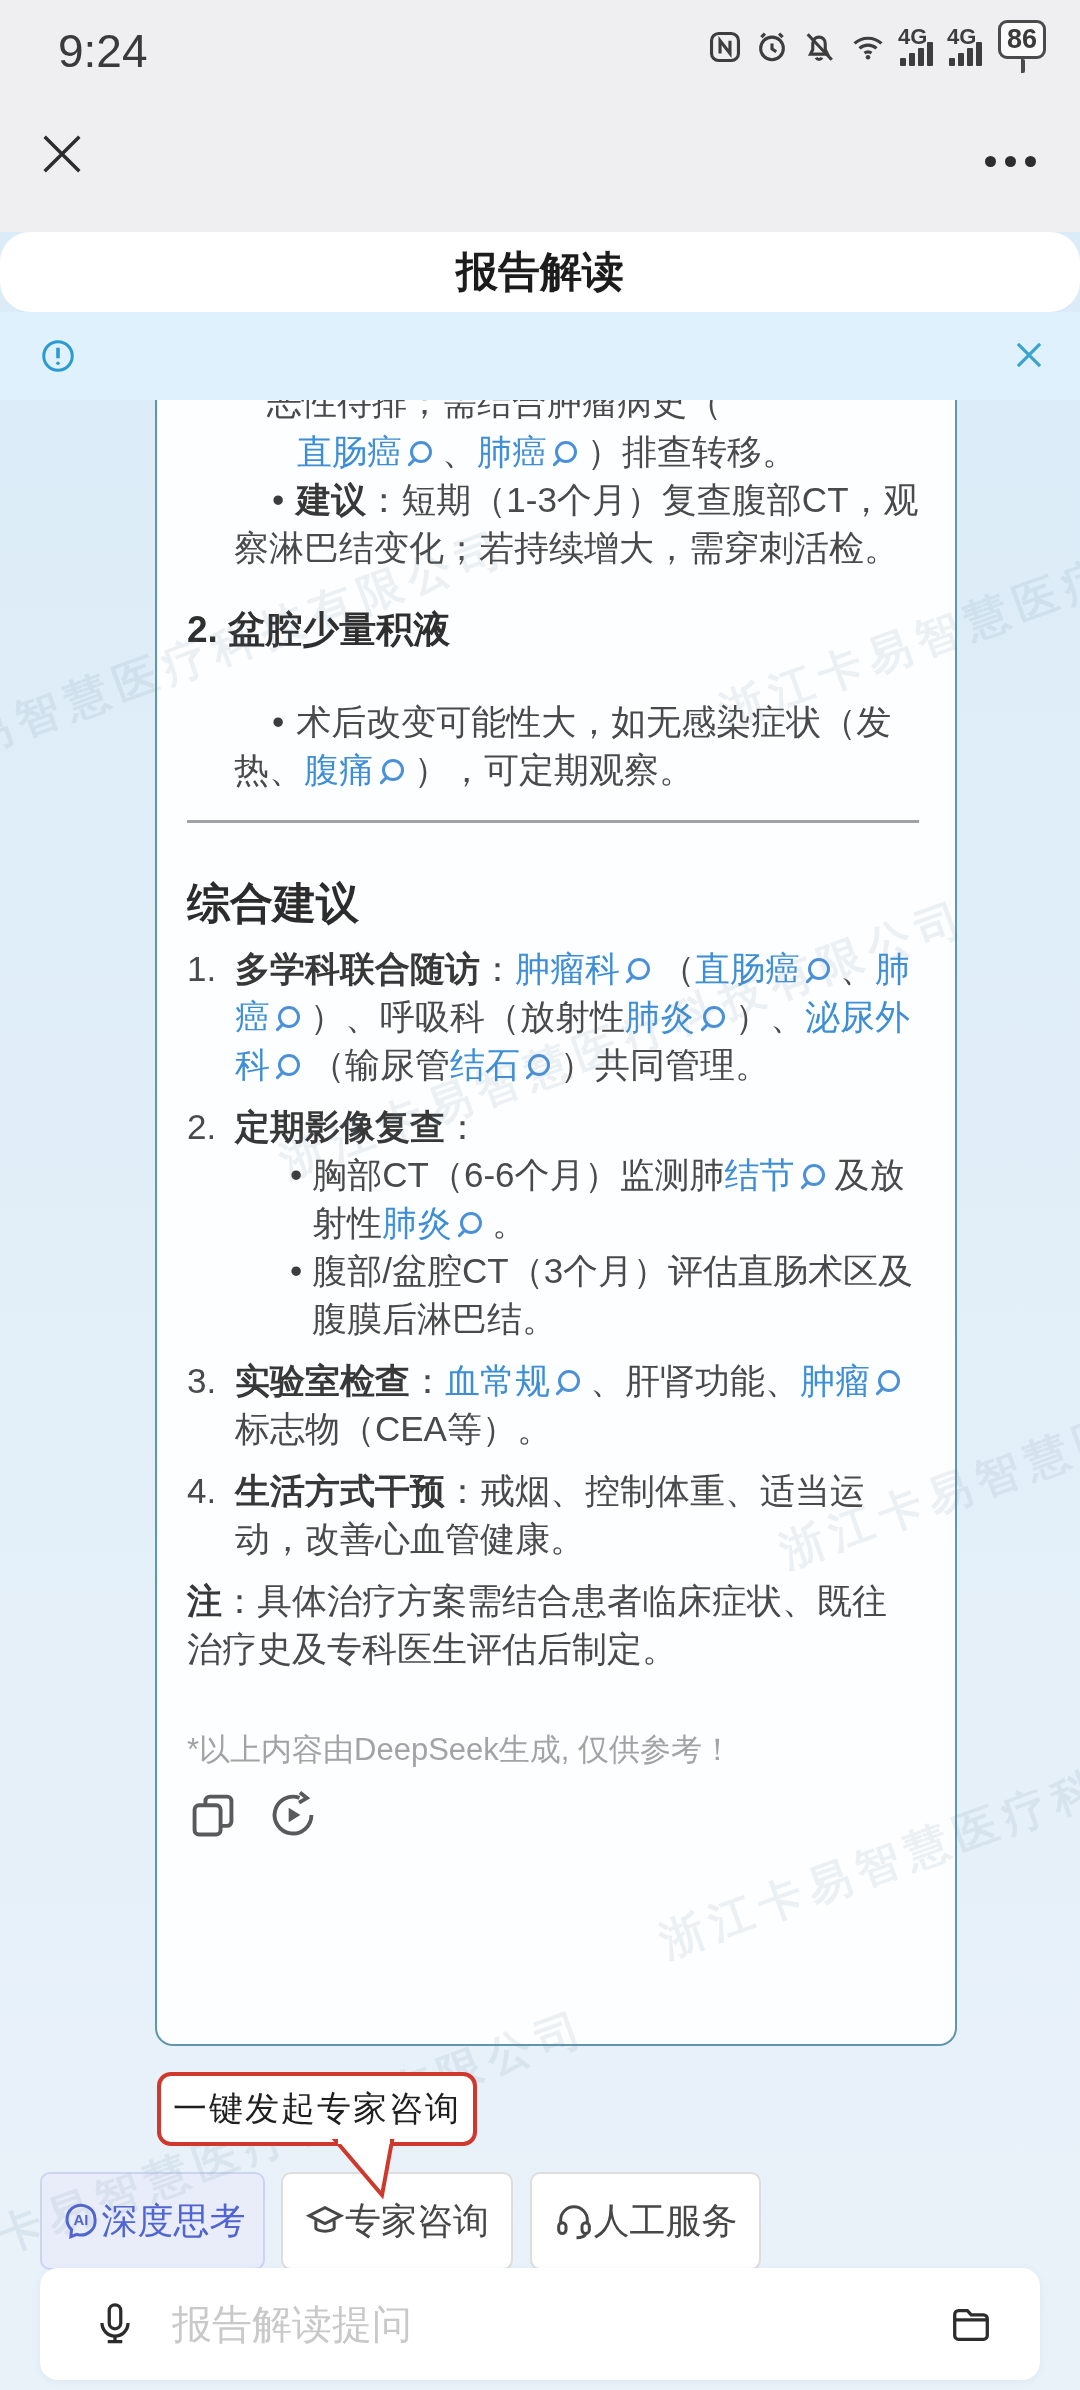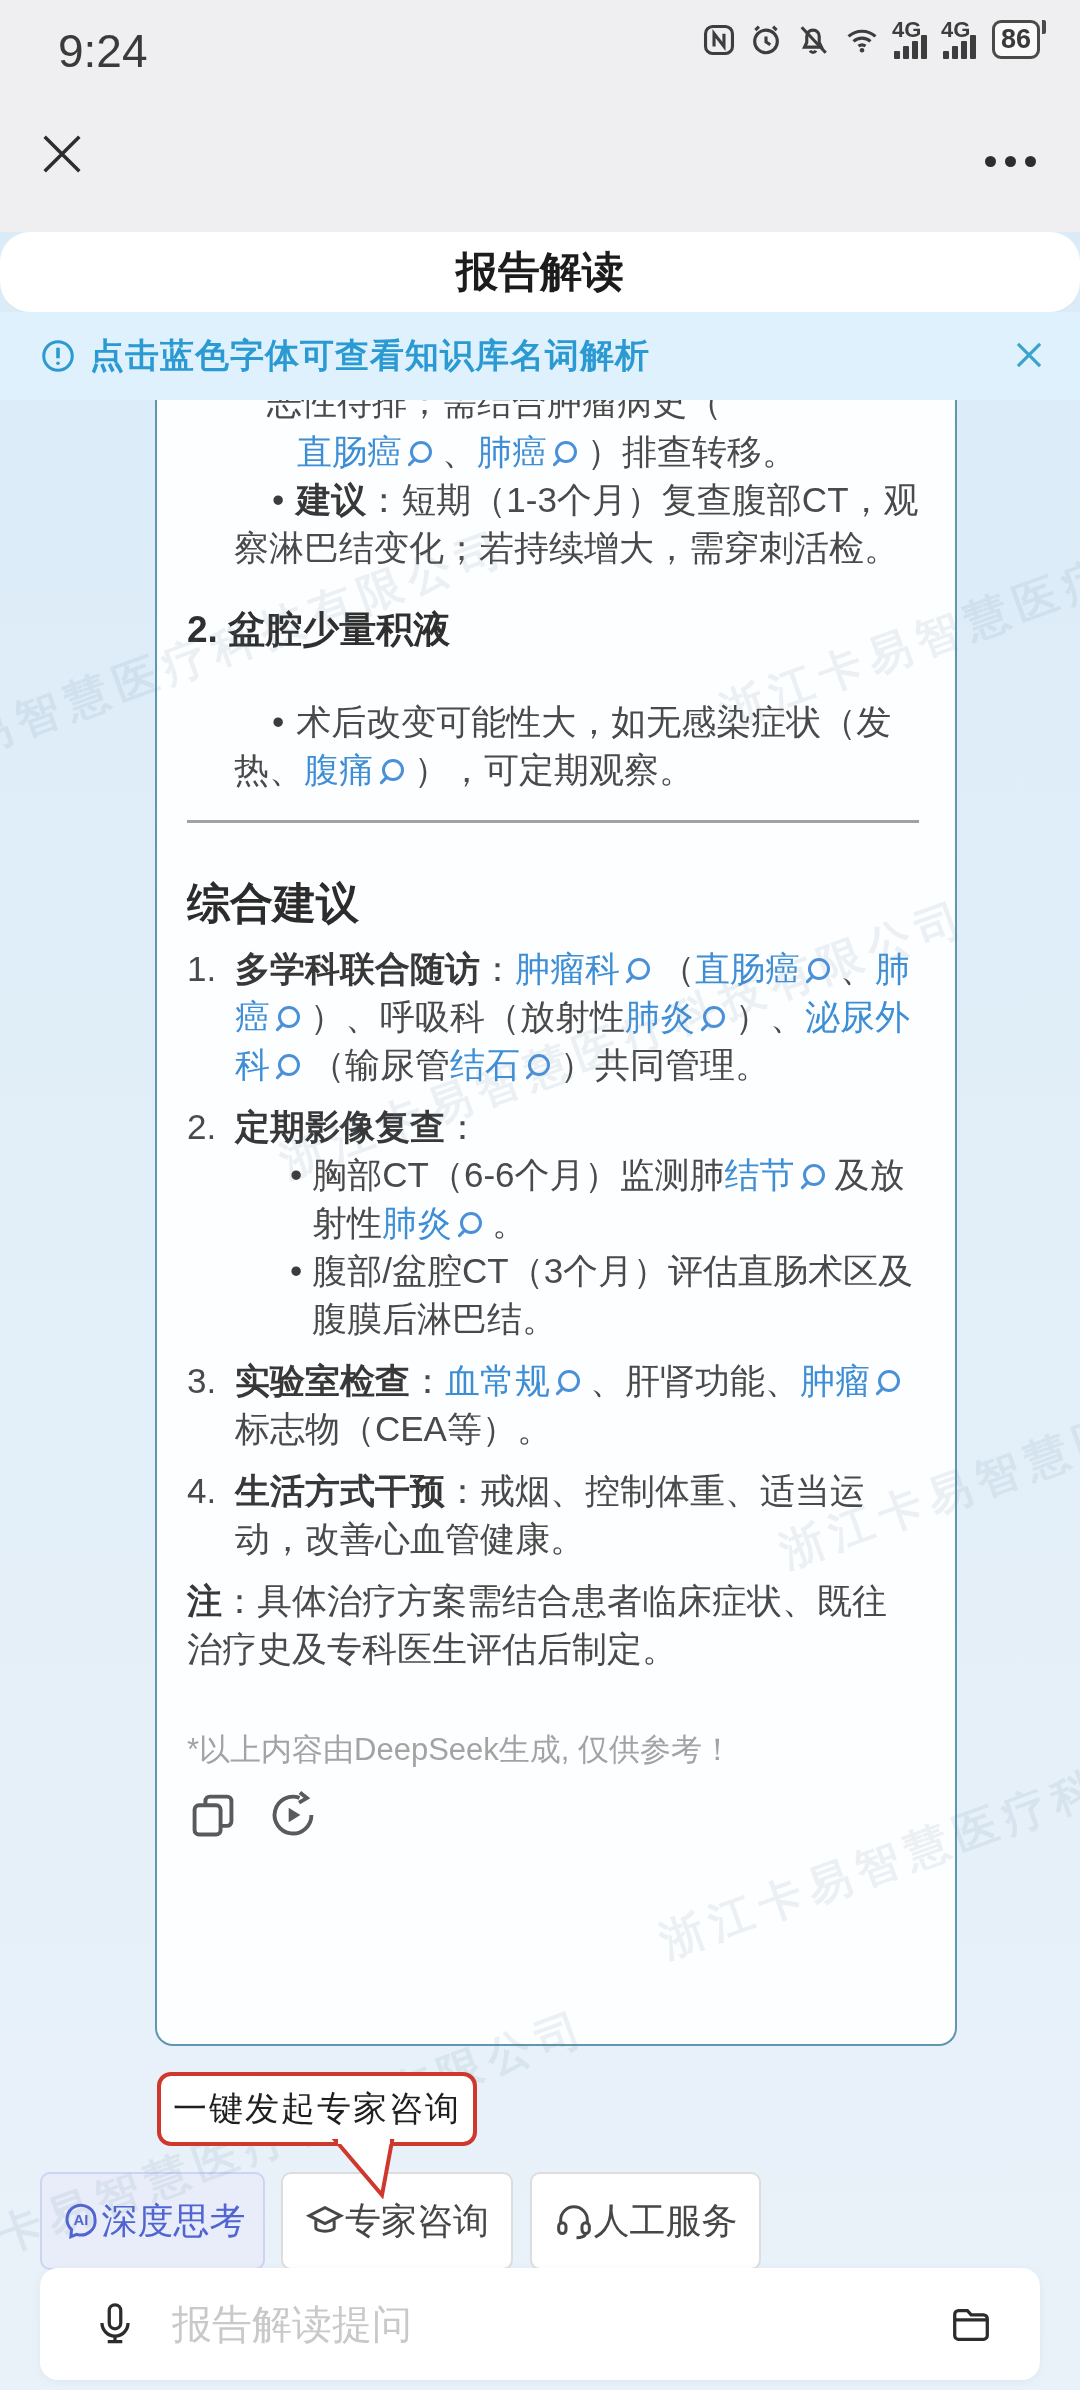--- a/index.html
+++ b/index.html
@@ -8,21 +8,21 @@
          background:linear-gradient(#d9ebf8,#eaf2f9);}
   
   .topzone{position:absolute;left:0;top:0;width:1080px;height:232px;background:#efeff1;}
   .statusbar{position:absolute;left:0;top:0;width:1080px;height:92px;display:flex;align-items:center;}
   .time{position:absolute;left:58px;top:24px;font-size:46px;font-weight:500;color:#3a3a3a;}
   .sicons{position:absolute;right:34px;top:20px;display:flex;align-items:center;gap:13px;color:#3d3d3d;}
   .sicons svg{display:block;}
   .sig{display:flex;align-items:flex-end;gap:0;position:relative;padding-top:14px;}
   .sig .g{position:absolute;left:-2px;top:-4px;font-size:22px;font-weight:700;color:#3d3d3d;}
   .sig i{display:block;width:6px;background:#3d3d3d;margin-right:3px;border-radius:1px;}
-  .batt{display:flex;align-items:flex-start;}
+  .batt{display:flex;align-items:center;flex-direction:column;}
   .battbody{border:3px solid #4a4a4a;border-radius:9px;padding:1px 6px;font-size:27px;font-weight:600;color:#3a3a3a;background:#fafafa;}
   .battnub{width:4px;height:14px;background:#4a4a4a;border-radius:0 2px 2px 0;margin-left:2px;}
   .navbar{position:absolute;left:0;top:92px;width:1080px;height:140px;}
   .closex{position:absolute;left:36px;top:36px;color:#2d2d2d;cursor:pointer;}
   .more{position:absolute;right:44px;top:64px;display:flex;gap:9px;}
   .more b{width:11px;height:11px;border-radius:50%;background:#2d2d2d;display:block;}
   
   .titlebar{position:absolute;left:0;top:232px;width:1080px;height:80px;background:#ffffff;
             display:flex;align-items:center;justify-content:center;box-shadow:0 1px 0 rgba(0,0,0,.04);border-radius:30px;}
   .titlebar .t{font-size:42px;font-weight:700;color:#1c1c1c;}
@@ -159,21 +159,20 @@
   </div>
 
   <div class="notice">
     <span class="info">
       <svg width="36" height="36" viewBox="0 0 24 24" fill="none" stroke="currentColor" stroke-width="2">
           <circle cx="12" cy="12" r="9.5"></circle>
           <path d="M12 6.5v7" stroke-width="2.4"></path>
           <circle cx="12" cy="16.8" r="1.2" fill="currentColor" stroke="none"></circle>
         </svg>
     </span>
-    <span class="ntext">点击蓝色字体可查看知识库名词解析</span>
     <span class="nclose">
       <svg width="38" height="38" viewBox="0 0 24 24" fill="none" stroke="currentColor" stroke-width="2">
           <path d="M5 5l14 14M19 5 5 19"></path>
         </svg>
     </span>
   </div>
 
   <div class="wm" style="left:700px;top:560px;">浙江卡易智慧医疗科技有限公司</div>
   <div class="wm" style="left:260px;top:1010px;">浙江卡易智慧医疗科技有限公司</div>
   <div class="wm" style="left:760px;top:1400px;">浙江卡易智慧医疗科技有限公司</div>

